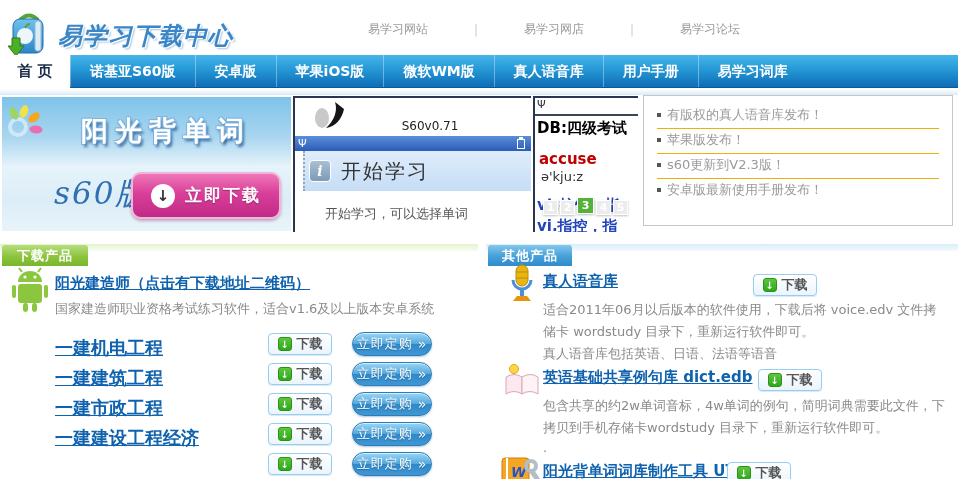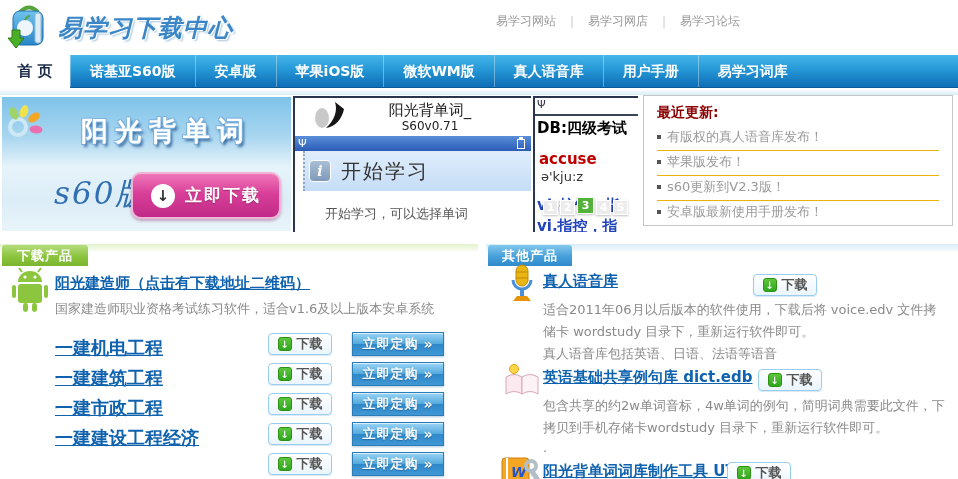--- a/index.html
+++ b/index.html
@@ -1,25 +1,25 @@
 <!DOCTYPE html>
 <html><head>
 <meta charset="utf-8">
 <style>
   * { margin:0; padding:0; box-sizing:border-box; }
   html,body { overflow:hidden; background:#fff; }
   body { font-family:"DejaVu Sans","Liberation Sans",sans-serif; }
   #app { position:relative; width:958px; height:479px; background:#fff; overflow:hidden; }
 
   
-  .header { position:absolute; left:0; top:0; width:756px; height:55px; background:#fff; }
+  .header { position:absolute; left:0; top:8px; width:756px; height:55px; background:#fff; }
   .logo-wrap { position:absolute; left:6px; top:4px; height:48px; display:flex; align-items:center; }
   .logo-text { font-size:24px; font-weight:bold; font-style:italic; color:#3b86c6;
                text-shadow:1px 1px 0 #fff, 2px 2px 2px #a8c6de; letter-spacing:1px; margin-left:6px; }
-  .top-links { position:absolute; right:16px; top:13px; font-size:12px; color:#999; display:flex; align-items:center; }
+  .top-links { position:absolute; right:16px; top:13px; font-size:12px; color:#999; display:flex; align-items:center;gap:32px; }
   .top-links a { color:#999; text-decoration:none; cursor:pointer; }
   .top-links .sep { color:#ccc; margin:0 14px; }
 
   
   .nav { position:absolute; left:0; top:55px; width:958px; height:33px;
          background:linear-gradient(180deg,#47b5ea 0%,#2598d6 45%,#0f6db6 100%);
          border-bottom:1px solid #0a5a97; display:flex; }
   .nav-home { width:70px; height:33px; background:#fff; color:#1b2a49; font-size:15px; font-weight:bold;
               display:flex; align-items:center; justify-content:center; cursor:pointer; }
   .nav-item { padding:0 19px; line-height:32px; color:#fff; font-size:14px; font-weight:bold;
@@ -107,23 +107,23 @@
   .desc { color:#8a8a8a; font-size:13px; white-space:nowrap; }
 
   .btn-dl { position:absolute; width:64px; height:22px; border:1px solid #99cdf0; border-radius:4px;
     background:linear-gradient(180deg,#ffffff,#eaf5fd); display:flex; align-items:center; justify-content:center;
     cursor:pointer; box-shadow:0 1px 1px rgba(100,160,210,.25); }
   .btn-dl .g { width:14px; height:14px; border-radius:3px; border:1px solid #2a930f;
     background:linear-gradient(180deg,#5ec53e,#2ea81c); color:#fff; font-size:10px; font-weight:bold;
     display:flex; align-items:center; justify-content:center; margin-right:5px; }
   .btn-dl .t { font-size:13px; font-weight:bold; color:#555; }
 
-  .btn-order { position:absolute; width:92px; height:24px; border:1px solid #2c7cb6; border-radius:0;
+  .btn-order { position:absolute; width:80px; height:24px; border:1px solid #2c7cb6; border-radius:12px;
     background:linear-gradient(180deg,#9bd5f6 0%,#55aadd 48%,#2f88c9 52%,#3f97d4 100%);
-    color:#fff; font-size:13px; font-weight:bold; letter-spacing:1px; cursor:pointer;
+    color:#fff; font-size:13px; font-weight:normal; letter-spacing:1px; cursor:pointer;
     display:flex; align-items:center; justify-content:center; text-shadow:0 1px 1px rgba(20,80,130,.6);
     box-shadow:inset 0 1px 0 rgba(255,255,255,.6), 0 1px 2px rgba(60,120,170,.4); }
   .btn-order .arr { margin-left:5px; font-size:14px; }
 
   .row-link { position:absolute; left:55px; font-size:18px; }
   .abs { position:absolute; }
 </style>
 </head>
 <body>
 
@@ -187,21 +187,20 @@
   </div>
 
   <div class="shot1">
     <div class="shot1-head">
       <span class="abs" style="left:16px;top:3px;">
         <svg width="36" height="32" viewBox="0 0 36 32">
           <ellipse cx="11" cy="17" rx="7" ry="10" fill="#c9c9c9"></ellipse>
           <path d="M24 1 c3 9 -1 19 -9 26 c9 -1 16 -9 18 -19 z" fill="#161616"></path>
         </svg>
       </span>
-      <div class="shot1-title">阳光背单词_</div>
       <div class="shot1-ver">S60v0.71</div>
     </div>
     <div class="statusbar">
       <span class="ant">Ψ</span>
       <span class="battery"></span>
     </div>
     <div class="sel-row">
       <span class="info-ico">i</span>
       <span class="sel-label">开始学习</span>
     </div>
@@ -219,21 +218,20 @@
 
   <div class="pager">
     <div class="page-dot">1</div>
     <div class="page-dot">2</div>
     <div class="page-dot active">3</div>
     <div class="page-dot">4</div>
     <div class="page-dot">5</div>
   </div>
 
   <div class="updates">
-    <div class="updates-title">最近更新:</div>
     <div class="update-item"><span class="bullet"></span><span>有版权的真人语音库发布！</span></div>
     <div class="update-item"><span class="bullet"></span><span>苹果版发布！</span></div>
     <div class="update-item"><span class="bullet"></span><span>s60更新到V2.3版！</span></div>
     <div class="update-item"><span class="bullet"></span><span>安卓版最新使用手册发布！</span></div>
   </div>
 
   <div class="strip-green"></div>
   <div class="strip-blue"></div>
   <div class="tab-green">下载产品</div>
   <div class="tab-blue">其他产品</div>

